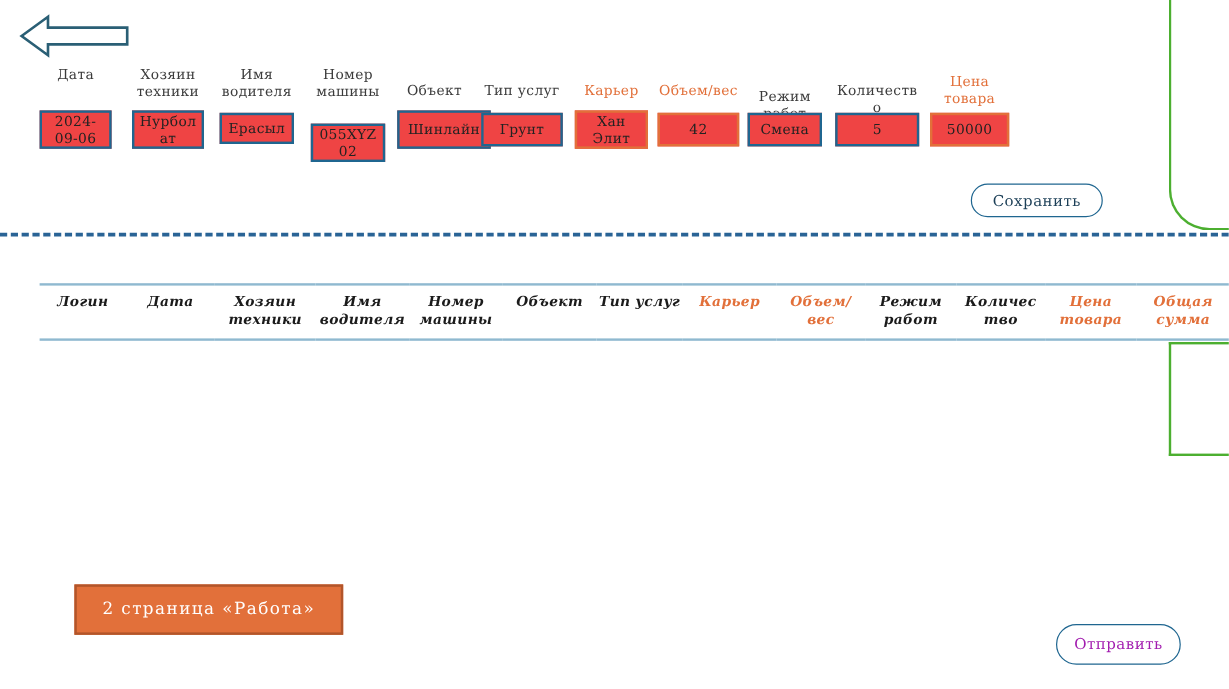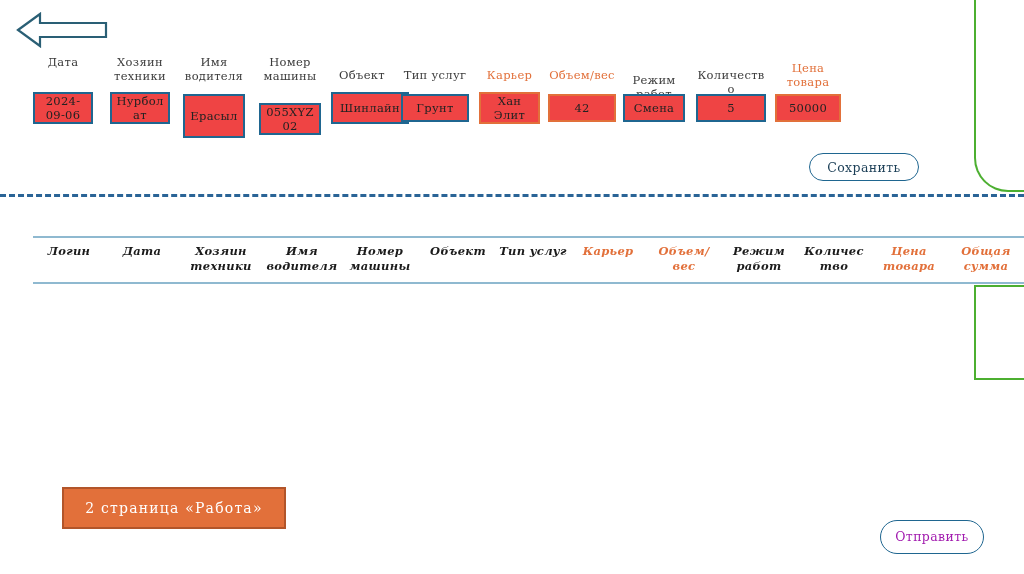--- a/index.html
+++ b/index.html
@@ -187,21 +187,21 @@
     <div class="field" style="left: 33px; top: 0px; width: 60px;">
       <div class="field-label" style="position: absolute; top: 0px; left: 0px; width: 60px;">Дата</div>
       <div class="field-box" style="position: absolute; top: 35px; left: 0px; width: 60px; height: 32px;">2024-09-06</div>
     </div>
     <div class="field" style="left: 110px; top: 0px; width: 60px;">
       <div class="field-label" style="position: absolute; top: 0px; left: 0px; width: 60px;">Хозяин техники</div>
       <div class="field-box" style="position: absolute; top: 35px; left: 0px; width: 60px; height: 32px;">Нурболат</div>
     </div>
     <div class="field" style="left: 183px; top: 0px; width: 62px;">
       <div class="field-label" style="position: absolute; top: 0px; left: 0px; width: 62px;">Имя водителя</div>
-      <div class="field-box" style="position: absolute; top: 37px; left: 0px; width: 62px; height: 44px;">Ерасыл</div>
+      <div class="field-box" style="position: absolute; top: 37px; left: 0px; width: 62px; height: 26px;">Ерасыл</div>
     </div>
     <div class="field" style="left: 259px; top: 0px; width: 62px;">
       <div class="field-label" style="position: absolute; top: 0px; left: 0px; width: 62px;">Номер машины</div>
       <div class="field-box" style="position: absolute; top: 35px; left: 0px; width: 62px; height: 32px; margin-top: 13px;">055XYZ02</div>
     </div>
     <div class="field" style="left: 331px; top: 0px; width: 62px;">
       <div class="field-label" style="position: absolute; top: 13px; left: 0px; width: 62px;">Объект</div>
       <div class="field-box" style="position: absolute; top: 35px; left: 0px; width: 78px; height: 32px;">Шинлайн</div>
     </div>
     <div class="field" style="left: 401px; top: 0px; width: 68px;">

